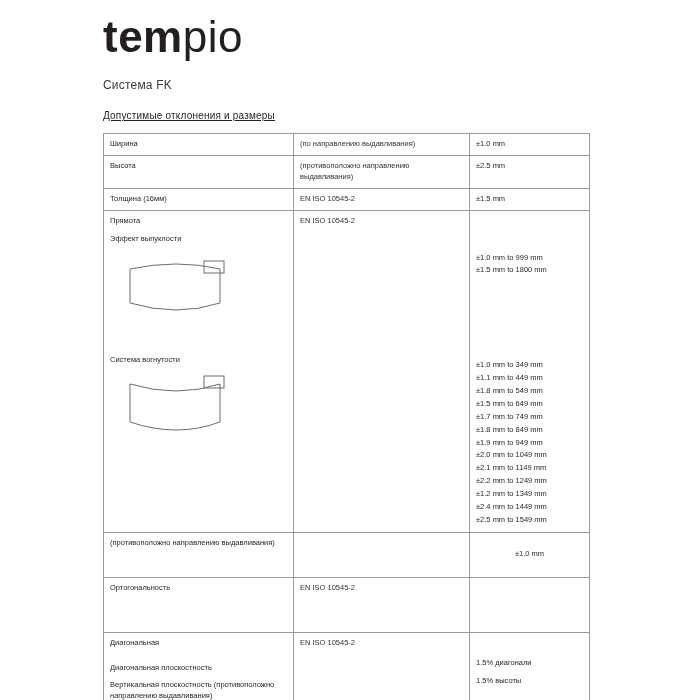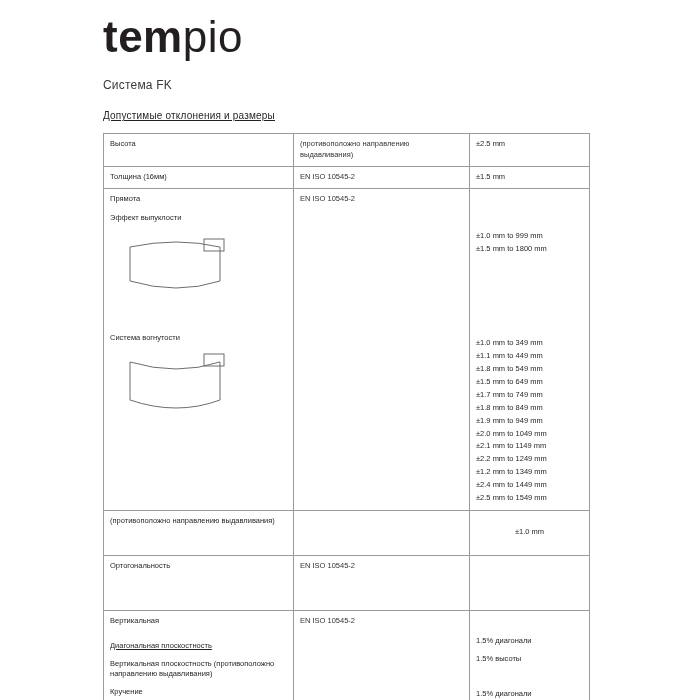--- a/index.html
+++ b/index.html
@@ -110,20 +110,25 @@
 
   <div class="table-wrap">
     <table class="spec">
       <colgroup>
         <col class="c1">
           <col class="c2">
           <col class="c3">
       </colgroup>
       <tbody>
 
+        <tr>
+          <td class="cell-label">Ширина</td>
+          <td class="cell-mid">(по направлению выдавливания)</td>
+          <td class="cell-val">±1.0 mm</td>
+        </tr>
 
         <tr>
           <td class="cell-label">Высота</td>
           <td class="cell-mid">(противоположно направлению выдавливания)</td>
           <td class="cell-val">±2.5 mm</td>
         </tr>
 
         <tr>
           <td class="cell-label">Толщина (16мм)</td>
           <td class="cell-mid">EN ISO 10545-2</td>
@@ -179,22 +184,22 @@
         </tr>
 
         <tr>
           <td class="cell-label" style="height:44px;">Ортогональность</td>
           <td class="cell-mid">EN ISO 10545-2</td>
           <td class="cell-val"></td>
         </tr>
 
         <tr>
           <td class="cell-label" style="height:94px;">
-            <div>Вертикальная</div>
-            <div style="margin-top:14px;text-decoration:underline;">Диагональная плоскостность</div>
+            <div>Диагональная</div>
+            <div style="margin-top:14px;">Диагональная плоскостность</div>
             <div style="margin-top:7px;">Вертикальная плоскостность (противоположно направлению выдавливания)</div>
             <div style="margin-top:7px;">Кручение</div>
           </td>
           <td class="cell-mid">EN ISO 10545-2</td>
           <td class="cell-val">
             <div style="margin-top:20px;">1.5% диагонали</div>
             <div style="margin-top:7px;">1.5% высоты</div>
             <div style="margin-top:24px;">1.5% диагонали</div>
           </td>
         </tr>

